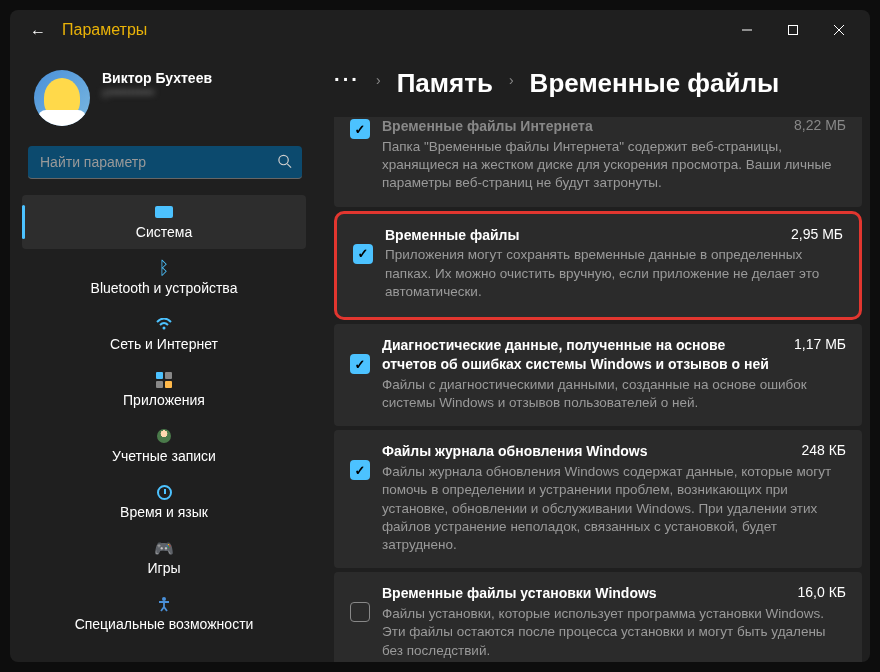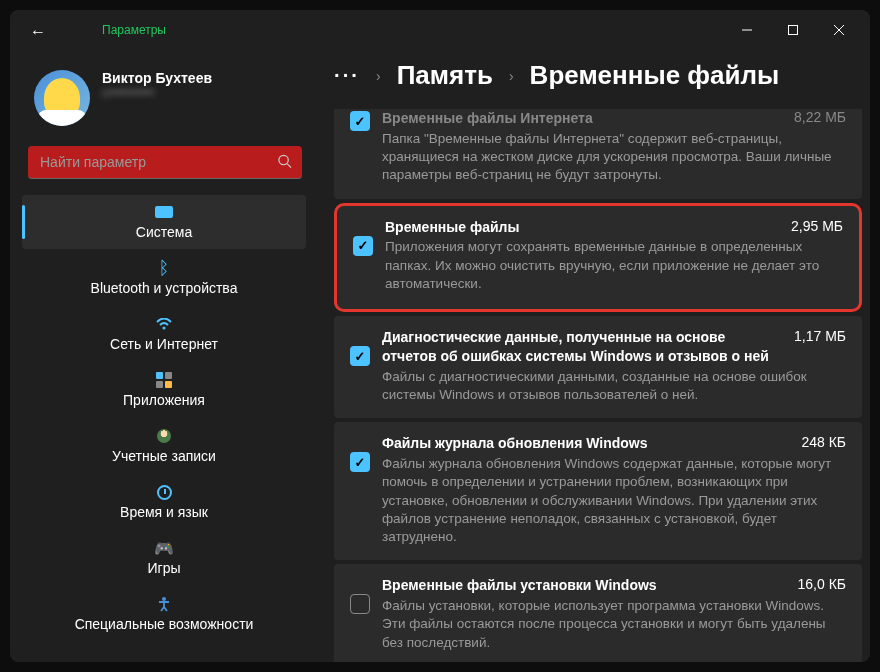--- a/index.html
+++ b/index.html
@@ -2,52 +2,52 @@
 <html><head>
   <meta charset="utf-8">
   <style>
     * { margin: 0; padding: 0; box-sizing: border-box; font-family: 'Segoe UI', sans-serif; }
     body { background: #0d0d0d; width: 880px; height: 672px; overflow: hidden; }
     .window { width: 860px; height: 652px; margin: 10px; background: #1f1f1f; border-radius: 8px; overflow: hidden; position: relative; }
     
     .titlebar { display: flex; align-items: center; justify-content: space-between; height: 40px; padding: 0 8px; }
     .titlebar-left { display: flex; align-items: center; gap: 16px; padding-left: 12px; }
     .back-arrow { color: #fff; font-size: 16px; cursor: pointer; }
-    .title { color: #22c55e; font-size: 12px; margin-left: 40px; }
+    .title { color: #eab308; font-size: 16px; }
     .titlebar-right { display: flex; gap: 0; }
     .win-btn { width: 46px; height: 32px; display: flex; align-items: center; justify-content: center; color: #fff; cursor: pointer; }
     .win-btn svg { width: 10px; height: 10px; }
     
     .content { display: flex; height: calc(100% - 40px); }
     
     .sidebar { width: 310px; padding: 12px 0 0 12px; overflow-y: auto; }
     .profile { display: flex; align-items: flex-start; gap: 12px; padding: 8px 12px 20px 12px; }
     .avatar { width: 56px; height: 56px; border-radius: 50%; background: linear-gradient(135deg, #4a90d9, #7ab8e0); position: relative; overflow: hidden; flex-shrink: 0; }
     .avatar::after { content: ''; position: absolute; width: 36px; height: 40px; background: #ffd94a; border-radius: 50% 50% 40% 40%; top: 8px; left: 10px; }
     .avatar::before { content: ''; position: absolute; width: 48px; height: 20px; background: #fff; bottom: -4px; left: 4px; border-radius: 8px 8px 0 0; z-index: 2; }
     .profile-info { display: flex; flex-direction: column; }
     .profile-name { color: #fff; font-size: 14px; font-weight: 600; }
     .profile-email { color: #8a8a8a; font-size: 12px; filter: blur(3px); }
     
     .search-box { margin: 0 18px 16px 6px; position: relative; }
-    .search-input { width: 100%; background: #b91c1c; border: none; border-bottom: 1px solid #666; border-radius: 4px; padding: 8px 36px 8px 12px; color: #ccc; font-size: 14px; }
+    .search-input { width: 100%; background: #0c4a6e; border: none; border-bottom: 1px solid #666; border-radius: 4px; padding: 8px 36px 8px 12px; color: #ccc; font-size: 14px; }
     .search-input::placeholder { color: #999; }
     .search-icon { position: absolute; right: 10px; top: 50%; transform: translateY(-50%); color: #ccc; }
     
     .nav { list-style: none; padding-right: 14px; }
     .nav-item { display: flex; align-items: center; gap: 4px; padding: 9px 14px; border-radius: 4px; cursor: pointer; color: #fff; font-size: 14px; margin-bottom: 2px; position: relative; flex-direction: column; }
     .nav-item.active { background: #2d2d2d; }
     .nav-item.active::before { content: ''; position: absolute; left: 0; top: 10px; bottom: 10px; width: 3px; background: #4cc2ff; border-radius: 2px; }
     .nav-icon { width: 18px; height: 16px; display: flex; align-items: center; justify-content: center; flex-shrink: 0; }
     
     .main { flex: 1; padding: 0 8px 0 14px; overflow-y: auto; }
     .breadcrumb { display: flex; align-items: center; gap: 16px; padding: 10px 0 18px 0; color: #fff; }
     .bc-dots { font-size: 20px; font-weight: bold; letter-spacing: 2px; cursor: pointer; }
     .bc-sep { color: #888; font-size: 14px; }
-    .bc-item { font-size: 26px; font-weight: 600; cursor: pointer; }
+    .bc-item { font-size: 26px; font-weight: 600; cursor: pointer; margin-top: 8px; }
     .bc-item.current { }
     
     .items { display: flex; flex-direction: column; gap: 4px; }
     .item { background: #2b2b2b; border-radius: 4px; padding: 12px 16px 14px 16px; display: flex; gap: 12px; align-items: flex-start; }
     .item.first { border-radius: 0 0 4px 4px; padding-top: 0; }
     .item.highlighted { border: 3px solid #e2362f; border-radius: 10px; padding: 12px 16px 16px 16px; }
     .checkbox { width: 20px; height: 20px; border-radius: 4px; display: flex; align-items: center; justify-content: center; flex-shrink: 0; margin-top: 18px; cursor: pointer; }
     .checkbox.checked { background: #4cc2ff; }
     .checkbox.unchecked { border: 1px solid #888; }
     .checkbox.checked::after { content: '✓'; color: #000; font-size: 13px; font-weight: bold; }

